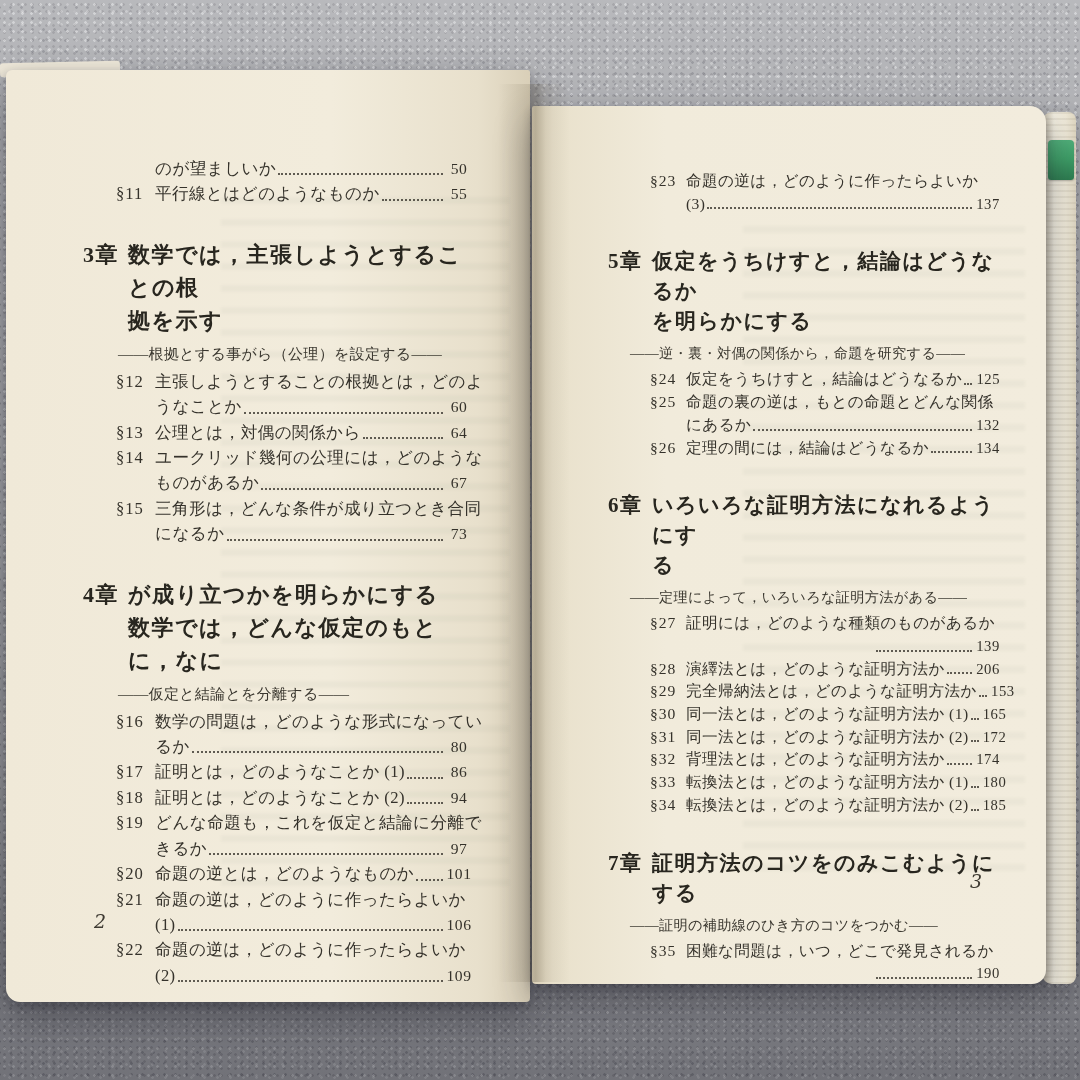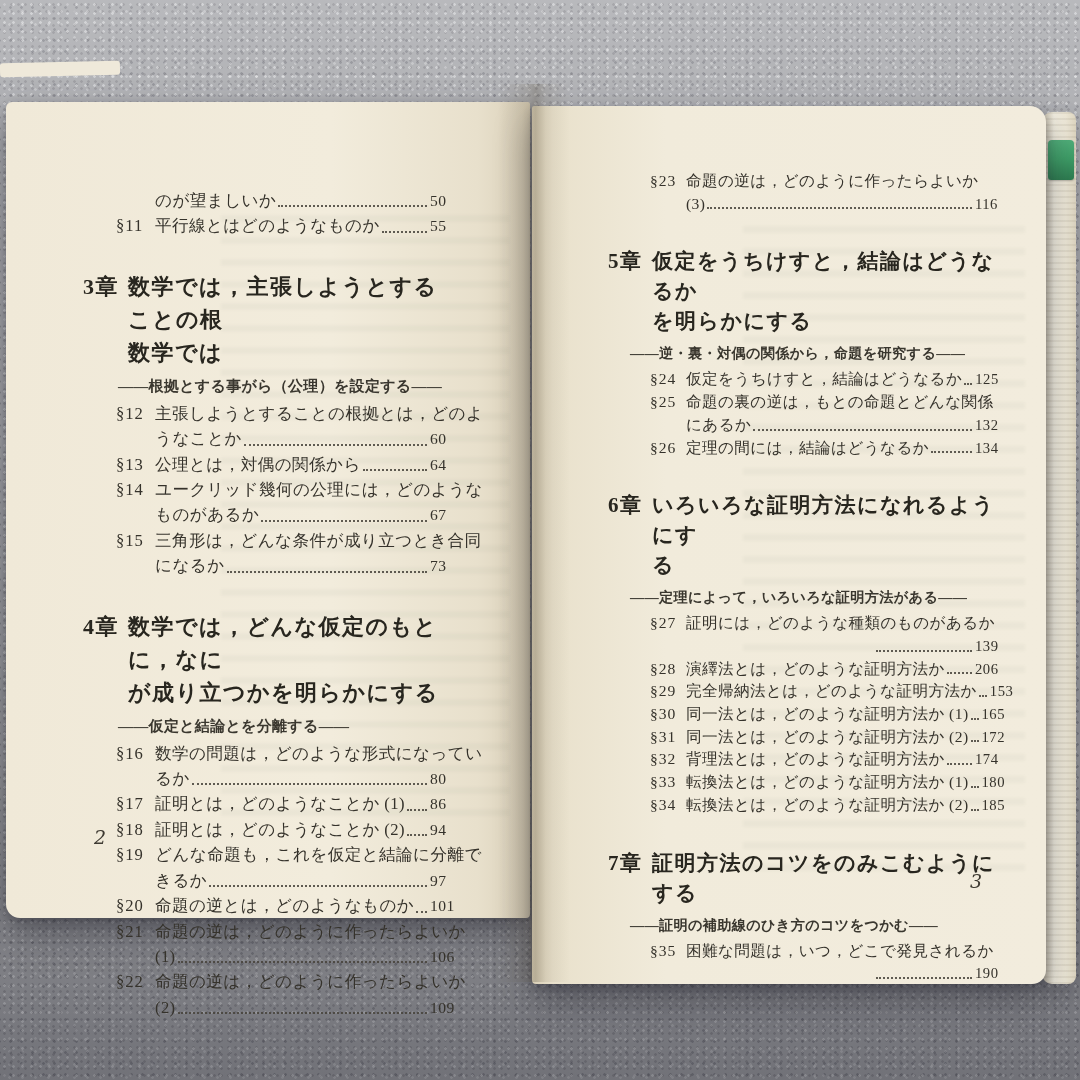--- a/index.html
+++ b/index.html
@@ -27,25 +27,25 @@
     background:repeating-linear-gradient(to bottom,rgba(120,110,90,.10) 0 2px,transparent 2px 6px);}
   .bookmark{position:absolute;left:1048px;top:140px;width:26px;height:40px;z-index:2;
     border-radius:4px 4px 3px 3px;
     background:linear-gradient(180deg,#4fae79 0%,var(--bookmark,#3e9e67) 45%,#2d7c50 100%);
     box-shadow:0 1px 2px rgba(0,0,0,.25);}
   .top-sliver{position:absolute;left:0;top:62px;width:120px;height:14px;z-index:1;
     background:#efe9da;transform:rotate(-1.2deg);border-radius:3px;}
   
   .page{position:absolute;z-index:2;color:var(--ink,#35322b);
     box-shadow:0 16px 36px rgba(35,35,45,.45),0 4px 10px rgba(35,35,45,.30);}
-  .page--left{left:6px;top:70px;width:524px;height:816px;
+  .page--left{left:6px;top:70px;width:524px;height:932px;
     border-radius:6px 2px 4px 14px;
     background:linear-gradient(to right,#f0e9d8 0%,#f2ecdc 62%,#e8e0cc 90%,#d9cfb8 100%),
     var(--page,#f1ebdc);
-    padding:86px 74px 0 77px;box-sizing:border-box;margin-top:32px;
+    padding:86px 58px 0 77px;box-sizing:border-box;
     --lh:25.4px;--fs:16.6px;--ch-fs:22px;--ch-lh:33px;--sub-fs:15px;
     --ind-label:33px;--ind-text:72px;--ind-sub:35px;--ch-col:45px;}
   .page--right{left:532px;top:106px;width:514px;height:878px;
     border-radius:2px 16px 14px 4px;
     background:linear-gradient(to right,#d8ceb6 0%,#e9e1cc 4%,#f1ebdb 26%,#f2ecdd 100%),
     var(--page,#f1ebdc);
     padding:64px 45px 0 76px;box-sizing:border-box;
     --lh:22.7px;--fs:15.6px;--ch-fs:21px;--ch-lh:30px;--sub-fs:14.2px;
     --ind-label:42px;--ind-text:78px;--ind-sub:22px;--ch-col:44px;}
   .page .ghost{position:absolute;top:12%;right:4%;width:55%;height:76%;pointer-events:none;
@@ -56,27 +56,27 @@
       rgba(70,60,40,.24) 52%,rgba(90,78,55,.10) 66%,rgba(90,78,55,0) 100%);}
   
   .toc{position:relative;z-index:1;font-size:var(--fs);line-height:var(--lh);letter-spacing:.4px;}
   .row{display:flex;align-items:baseline;padding-left:var(--ind-label);}
   .row.cont{padding-left:var(--ind-text);}
   .sec-label{flex:none;width:calc(var(--ind-text) - var(--ind-label));letter-spacing:1px;}
   .txt{flex:none;white-space:pre;}
   .leader{flex:1 1 auto;height:0;border-bottom:2px dotted #46423a;opacity:.85;
     align-self:flex-end;margin:0 3px 6px 2px;min-width:8px;}
   .leader.short{flex:0 0 96px;margin-left:auto;}
-  .pnum{flex:none;min-width:26px;text-align:left;font-size:.94em;letter-spacing:.5px;}
+  .pnum{flex:none;min-width:26px;text-align:center;font-size:.94em;letter-spacing:.5px;}
   .chapter{display:flex;margin-top:31px;margin-bottom:5px;
     font-size:var(--ch-fs);line-height:var(--ch-lh);font-weight:bold;
     color:#28261f;letter-spacing:1.5px;}
   .ch-label{flex:none;width:var(--ch-col);}
   .ch-lines{flex:1;}
-  .subtitle{padding-left:var(--ind-sub);font-size:var(--sub-fs);font-weight:700;
+  .subtitle{padding-left:var(--ind-sub);font-size:var(--sub-fs);font-weight:400;
     letter-spacing:.3px;line-height:24px;margin-bottom:3px;color:#3a372f;}
   .folio{position:absolute;font-size:19px;font-style:italic;color:#3e3a32;
     font-family:"DejaVu Serif",serif;}
   .folio--left{left:88px;bottom:70px;}
   .folio--right{left:438px;bottom:92px;}
 </style>
 </head>
 <body>
 
 <div id="photo">
@@ -96,21 +96,21 @@
         <div class="row">
           <span class="sec-label">§11</span>
           <span class="txt">平行線とはどのようなものか</span>
           <span class="leader"></span>
           <span class="pnum">55</span>
         </div>
         <div class="chapter">
           <span class="ch-label">3章</span>
           <div class="ch-lines">
             <div class="ch-line">数学では，主張しようとすることの根</div>
-            <div class="ch-line">数学では</div>
+            <div class="ch-line">拠を示す</div>
           </div>
         </div>
         <div class="subtitle">——根拠とする事がら（公理）を設定する——</div>
         <div class="row">
           <span class="sec-label">§12</span>
           <span class="txt">主張しようとすることの根拠とは，どのよ</span>
         </div>
         <div class="row cont">
           <span class="txt">うなことか</span>
           <span class="leader"></span>
@@ -136,22 +136,22 @@
           <span class="txt">三角形は，どんな条件が成り立つとき合同</span>
         </div>
         <div class="row cont">
           <span class="txt">になるか</span>
           <span class="leader"></span>
           <span class="pnum">73</span>
         </div>
         <div class="chapter">
           <span class="ch-label">4章</span>
           <div class="ch-lines">
+            <div class="ch-line">が成り立つかを明らかにする</div>
             <div class="ch-line">数学では，どんな仮定のもとに，なに</div>
-            <div class="ch-line">が成り立つかを明らかにする</div>
           </div>
         </div>
         <div class="subtitle">——仮定と結論とを分離する——</div>
         <div class="row">
           <span class="sec-label">§16</span>
           <span class="txt">数学の問題は，どのような形式になってい</span>
         </div>
         <div class="row cont">
           <span class="txt">るか</span>
           <span class="leader"></span>
@@ -209,21 +209,21 @@
   <div class="page page--right">
     <div class="ghost"></div>
     <div class="toc" id="toc-right">
         <div class="row">
           <span class="sec-label">§23</span>
           <span class="txt">命題の逆は，どのように作ったらよいか</span>
         </div>
         <div class="row cont">
           <span class="txt">(3)</span>
           <span class="leader"></span>
-          <span class="pnum">116</span>
+          <span class="pnum">137</span>
         </div>
         <div class="chapter">
           <span class="ch-label">5章</span>
           <div class="ch-lines">
             <div class="ch-line">仮定をうちけすと，結論はどうなるか</div>
             <div class="ch-line">を明らかにする</div>
           </div>
         </div>
         <div class="subtitle">——逆・裏・対偶の関係から，命題を研究する——</div>
         <div class="row">

